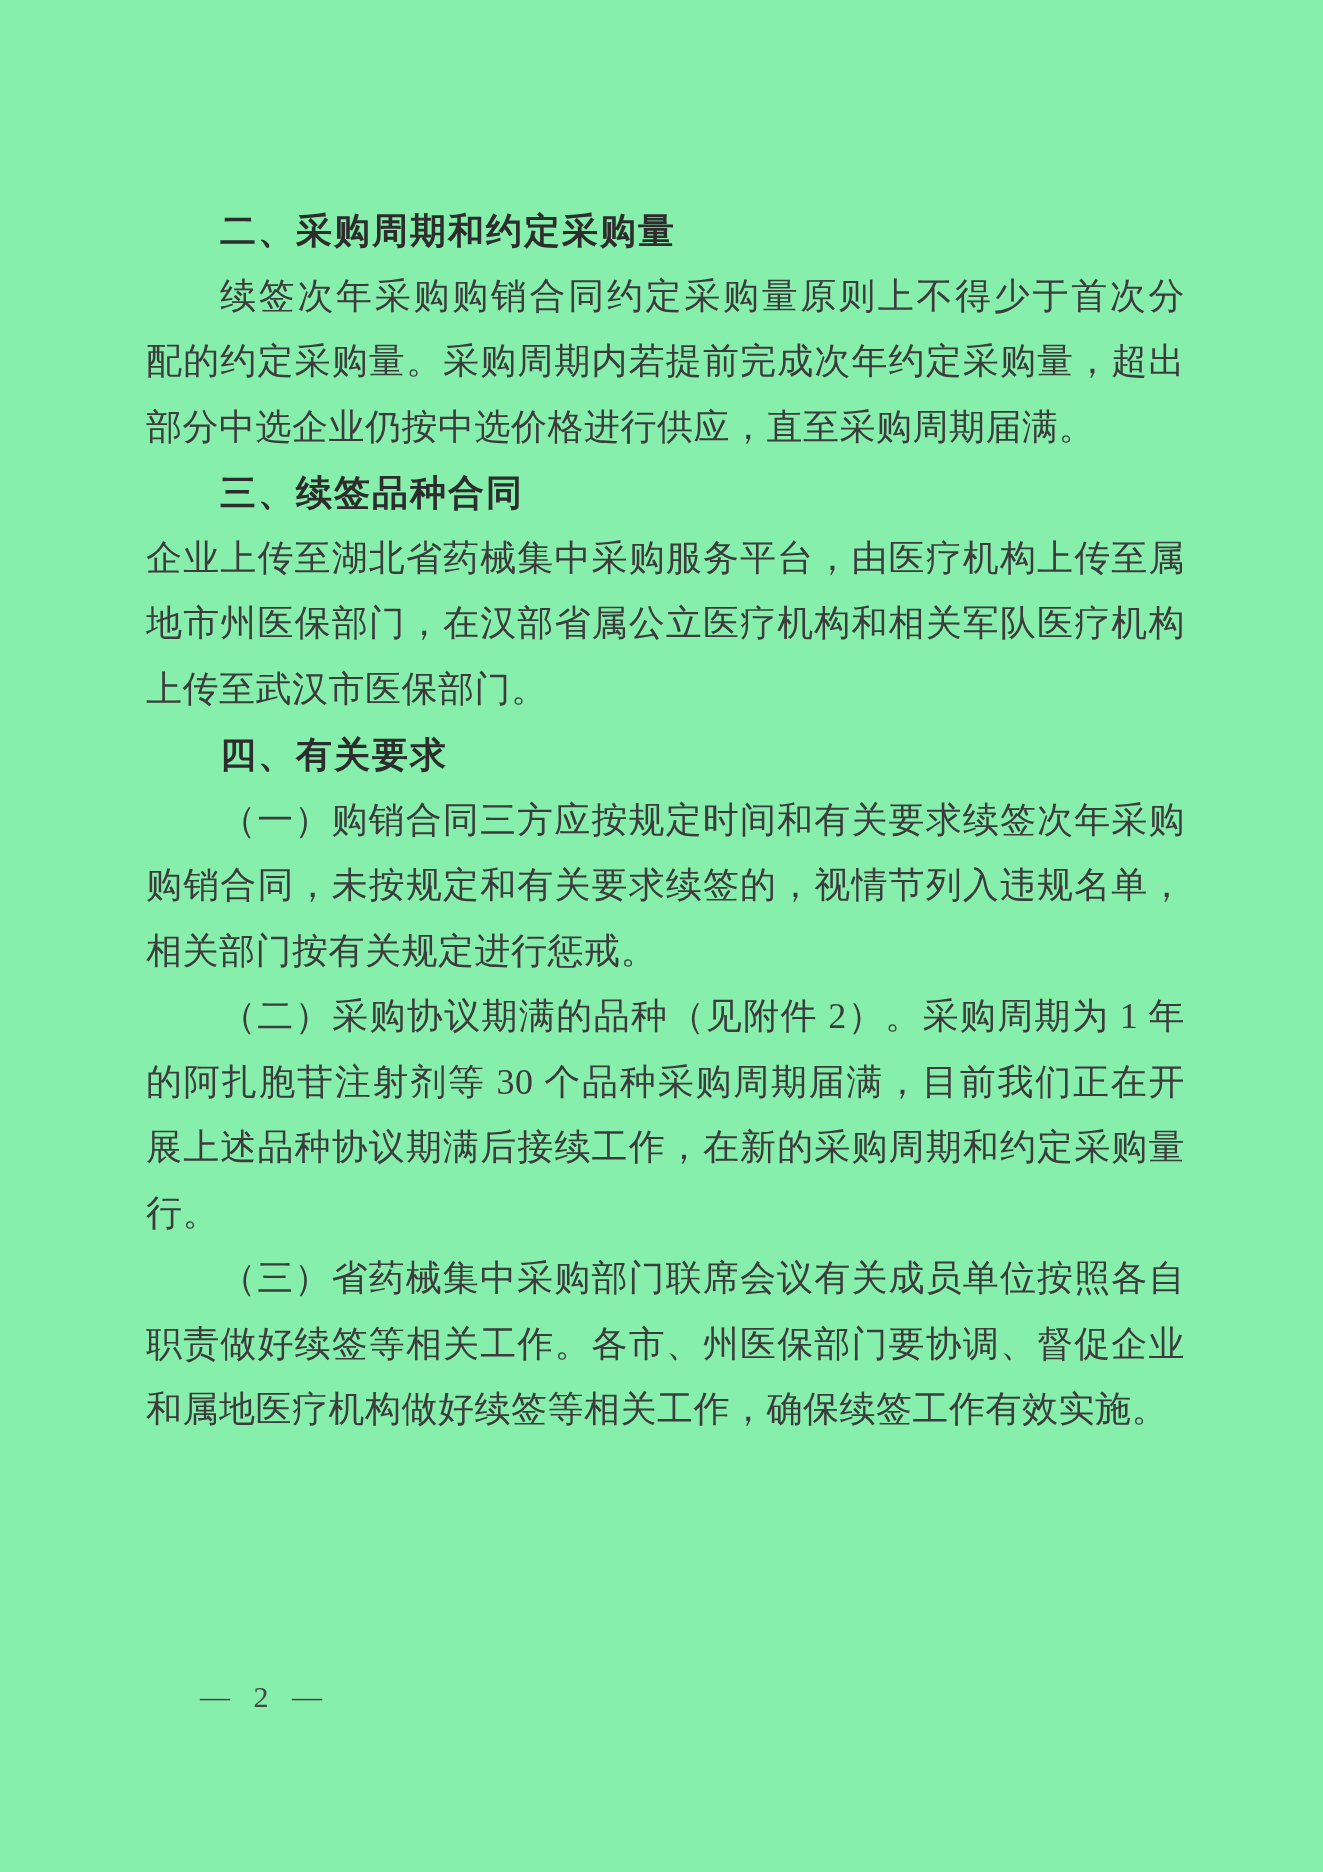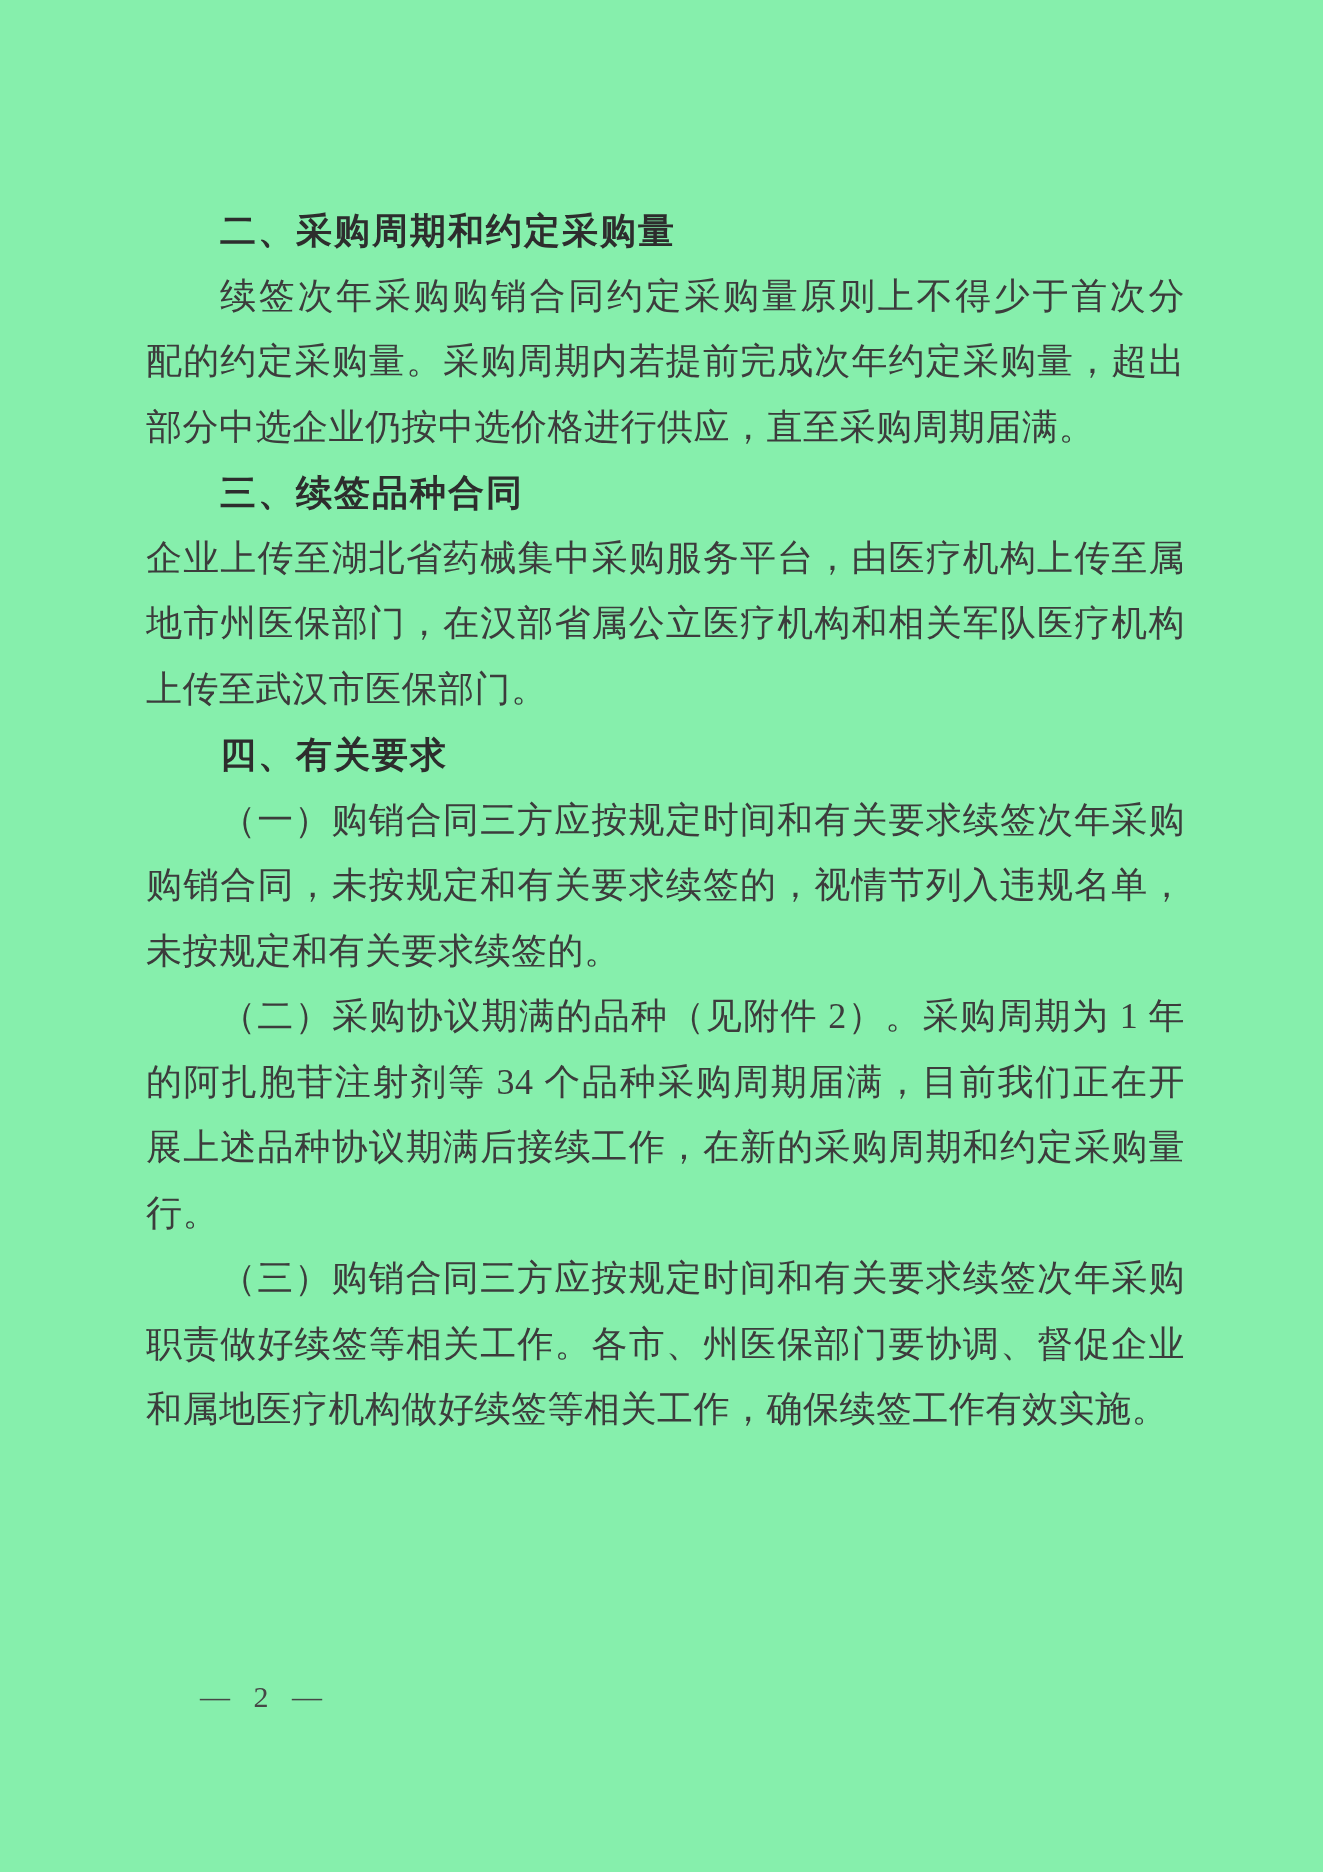--- a/index.html
+++ b/index.html
@@ -68,23 +68,23 @@
     <div class="line indent stretch">续签次年采购购销合同约定采购量原则上不得少于首次分</div>
     <div class="line stretch">配的约定采购量。采购周期内若提前完成次年约定采购量，超出</div>
     <div class="line">部分中选企业仍按中选价格进行供应，直至采购周期届满。</div>
     <div class="line heading indent">三、续签品种合同</div>
     <div class="line stretch">企业上传至湖北省药械集中采购服务平台，由医疗机构上传至属</div>
     <div class="line stretch">地市州医保部门，在汉部省属公立医疗机构和相关军队医疗机构</div>
     <div class="line">上传至武汉市医保部门。</div>
     <div class="line heading indent">四、有关要求</div>
     <div class="line indent stretch">（一）购销合同三方应按规定时间和有关要求续签次年采购</div>
     <div class="line stretch">购销合同，未按规定和有关要求续签的，视情节列入违规名单，</div>
-    <div class="line">未按规定和有关要求续签的。</div>
+    <div class="line">相关部门按有关规定进行惩戒。</div>
     <div class="line indent stretch">（二）采购协议期满的品种（见附件 2）。采购周期为 1 年</div>
-    <div class="line stretch">的阿扎胞苷注射剂等 34 个品种采购周期届满，目前我们正在开</div>
+    <div class="line stretch">的阿扎胞苷注射剂等 30 个品种采购周期届满，目前我们正在开</div>
     <div class="line stretch">展上述品种协议期满后接续工作，在新的采购周期和约定采购量</div>
     <div class="line">行。</div>
-    <div class="line indent stretch">（三）购销合同三方应按规定时间和有关要求续签次年采购</div>
+    <div class="line indent stretch">（三）省药械集中采购部门联席会议有关成员单位按照各自</div>
     <div class="line stretch">职责做好续签等相关工作。各市、州医保部门要协调、督促企业</div>
     <div class="line">和属地医疗机构做好续签等相关工作，确保续签工作有效实施。</div>
   </div>
   <div class="page-number">— 2 —</div>
 </div>
 
 </body></html>

